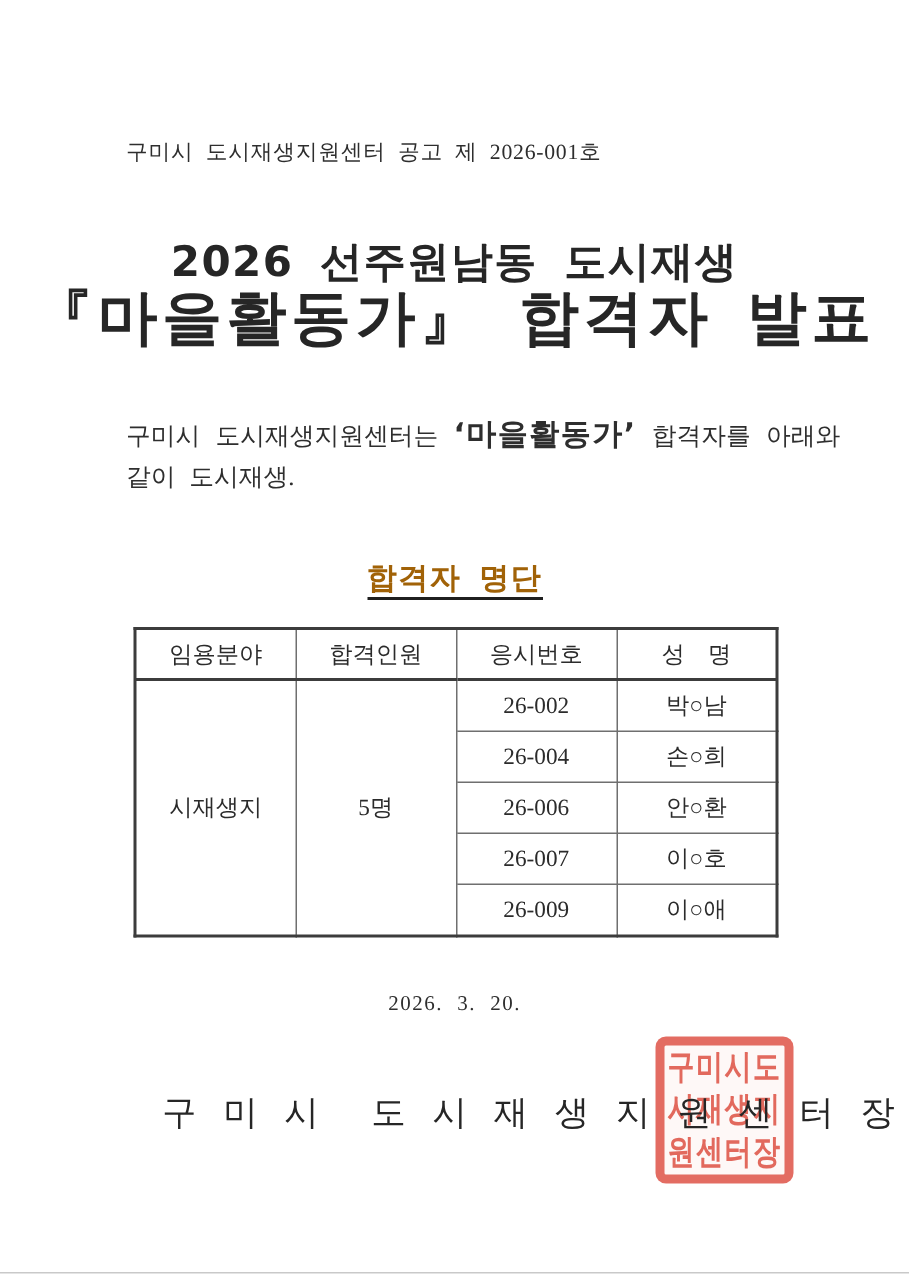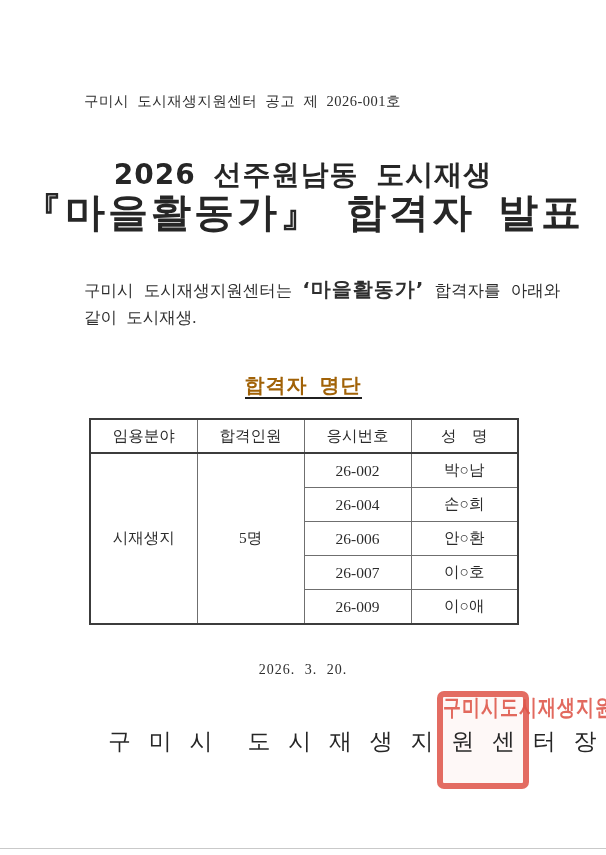--- a/index.html
+++ b/index.html
@@ -128,23 +128,23 @@
   .stamp {
     position: absolute;
     left: 437px;
     top: 691px;
     width: 80px;
     height: 86px;
     border: 6px solid rgba(222, 84, 72, 0.85);
     border-radius: 7px;
     background: rgba(235, 120, 105, 0.05);
     display: flex;
-    flex-direction: row;
+    flex-direction: column;
     justify-content: space-around;
-    align-items: flex-start;
+    align-items: center;
     z-index: 1;
   }
   .stamp-row {
     font-family: "DejaVu Sans", "Liberation Sans", sans-serif;
     font-weight: 700;
     font-size: 18px;
     line-height: 19px;
     letter-spacing: 1px;
     color: rgba(222, 84, 72, 0.88);
     transform: scaleY(1.25);

